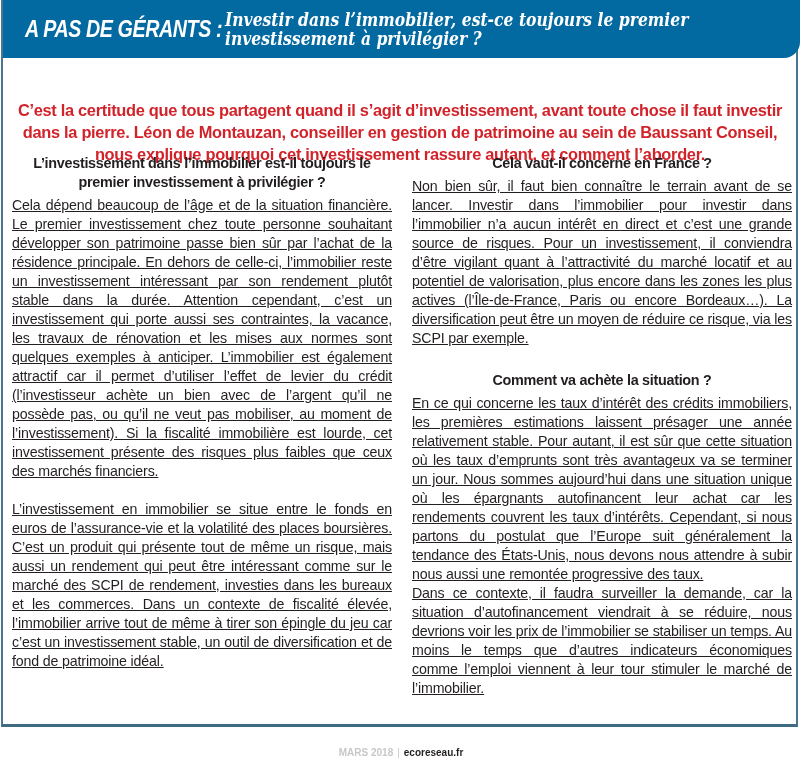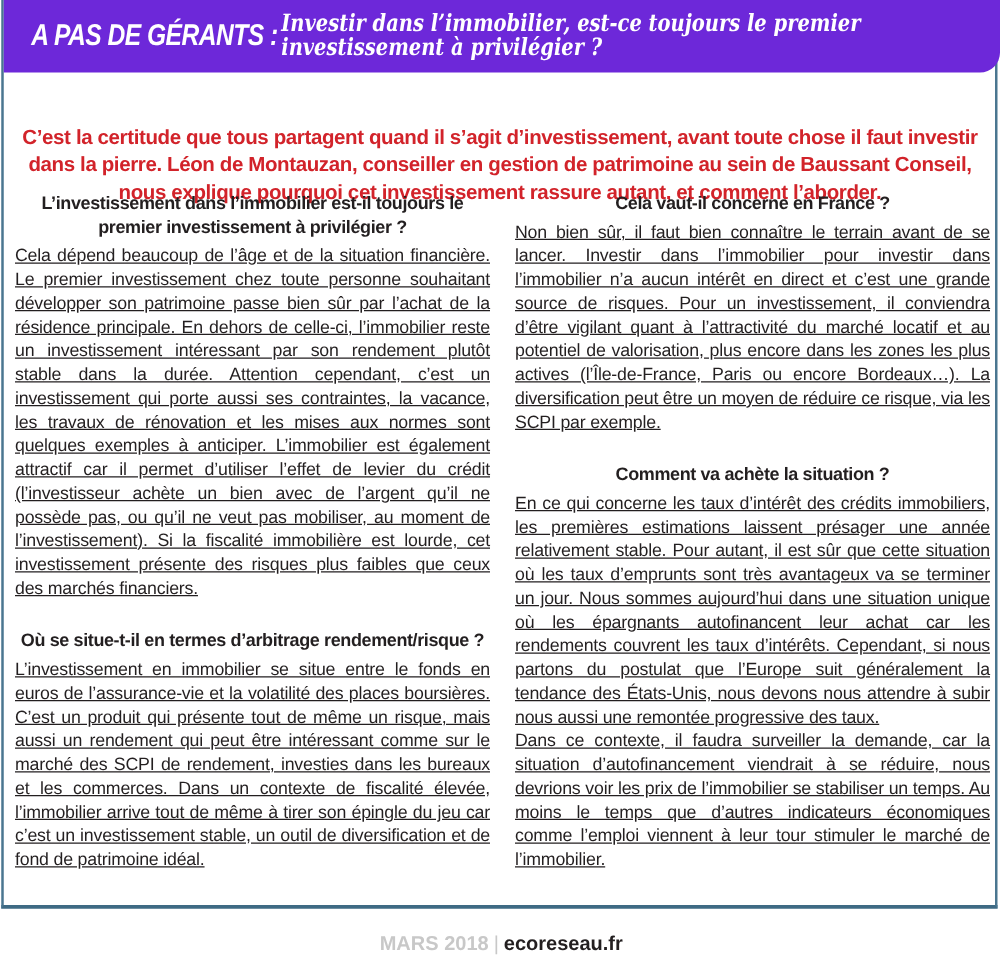--- a/index.html
+++ b/index.html
@@ -4,21 +4,21 @@
 <style>
   html, body { margin: 0; padding: 0; background: #ffffff; }
   body { width: 802px; height: 772px; position: relative; overflow: hidden; font-family: "Liberation Sans", sans-serif; }
   .frame {
     position: absolute; left: 1px; top: 0; width: 797px; height: 727px;
     border-left: 2px solid #4a7690; border-right: 2px solid #4a7690; border-bottom: 3px solid #3e6a84;
     box-sizing: border-box;
   }
   .header {
     position: absolute; left: 0; top: 0; width: 797px; height: 58px;
-    background: #6d28d9; border-bottom-right-radius: 16px;
+    background: #0369a1; border-bottom-right-radius: 16px;
     color: #fff; display: flex; align-items: center;
   }
   .header .label {
     font-family: "Liberation Sans", sans-serif; font-weight: bold; font-style: italic;
     font-size: 24px; letter-spacing: -0.5px; margin-left: 22px; white-space: nowrap;
     transform: scaleX(0.82); transform-origin: left center; width: 200px;
   }
   .header .title {
     font-family: "DejaVu Serif", serif; font-style: italic; font-weight: bold;
     font-size: 19px; line-height: 19px; color: #fff; margin-left: 0px;
@@ -35,21 +35,21 @@
   }
   .col.left { left: 12px; }
   .col.right { left: 412px; }
   .col h3 {
     margin: 4px; font-size: 14.4px; line-height: 19px; font-weight: bold; text-align: center; letter-spacing: -0.3px;
   }
   .col p { margin: 0; text-decoration: underline; }
   .col .gap { height: 19px; }
   .footer {
     position: absolute; left: 0; width: 802px; top: 747px; text-align: center;
-    font-size: 16px; font-weight: bold;
+    font-size: 10px; font-weight: bold;
   }
   .footer .date { color: #c8c8c8; }
   .footer .sep { color: #c8c8c8; font-weight: normal; margin: 0 4px; }
   .footer .site { color: #231f20; }
 </style>
 </head>
 <body>
 
 <div class="frame">
   <div class="header">
@@ -60,21 +60,20 @@
     </div>
   </div>
 </div>
 
 <div class="lead">C’est la certitude que tous partagent quand il s’agit d’investissement, avant toute chose il faut investir dans la pierre. Léon de Montauzan, conseiller en gestion de patrimoine au sein de Baussant Conseil, nous explique pourquoi cet investissement rassure autant, et comment l’aborder.</div>
 
 <div class="col left">
   <h3>L’investissement dans l’immobilier est-il toujours le premier investissement à privilégier ?</h3>
   <p>Cela dépend beaucoup de l’âge et de la situation financière. Le premier investissement chez toute personne souhaitant développer son patrimoine passe bien sûr par l’achat de la résidence principale. En dehors de celle-ci, l’immobilier reste un investissement intéressant par son rendement plutôt stable dans la durée. Attention cependant, c’est un investissement qui porte aussi ses contraintes, la vacance, les travaux de rénovation et les mises aux normes sont quelques exemples à anticiper. L’immobilier est également attractif car il permet d’utiliser l’effet de levier du crédit (l’investisseur achète un bien avec de l’argent qu’il ne possède pas, ou qu’il ne veut pas mobiliser, au moment de l’investissement). Si la fiscalité immobilière est lourde, cet investissement présente des risques plus faibles que ceux des marchés financiers.</p>
   <div class="gap"></div>
-  <h3>Où se situe-t-il en termes d’arbitrage rendement/risque ?</h3>
   <p>L’investissement en immobilier se situe entre le fonds en euros de l’assurance-vie et la volatilité des places boursières. C’est un produit qui présente tout de même un risque, mais aussi un rendement qui peut être intéressant comme sur le marché des SCPI de rendement, investies dans les bureaux et les commerces. Dans un contexte de fiscalité élevée, l’immobilier arrive tout de même à tirer son épingle du jeu car c’est un investissement stable, un outil de diversification et de fond de patrimoine idéal.</p>
 </div>
 
 <div class="col right">
   <h3>Cela vaut-il concerne en France ?</h3>
   <p>Non bien sûr, il faut bien connaître le terrain avant de se lancer. Investir dans l’immobilier pour investir dans l’immobilier n’a aucun intérêt en direct et c’est une grande source de risques. Pour un investissement, il conviendra d’être vigilant quant à l’attractivité du marché locatif et au potentiel de valorisation, plus encore dans les zones les plus actives (l’Île-de-France, Paris ou encore Bordeaux…). La diversification peut être un moyen de réduire ce risque, via les SCPI par exemple.</p>
   <div class="gap"></div>
   <h3>Comment va achète la situation ?</h3>
   <p> En ce qui concerne les taux d’intérêt des crédits immobiliers, les premières estimations laissent présager une année relativement stable. Pour autant, il est sûr que cette situation où les taux d’emprunts sont très avantageux va se terminer un jour. Nous sommes aujourd’hui dans une situation unique où les épargnants autofinancent leur achat car les rendements couvrent les taux d’intérêts. Cependant, si nous partons du postulat que l’Europe suit généralement la tendance des États-Unis, nous devons nous attendre à subir nous aussi une remontée progressive des taux.</p>
   <p>Dans ce contexte, il faudra surveiller la demande, car la situation d’autofinancement viendrait à se réduire, nous devrions voir les prix de l’immobilier se stabiliser un temps. Au moins le temps que d’autres indicateurs économiques comme l’emploi viennent à leur tour stimuler le marché de l’immobilier.</p>

